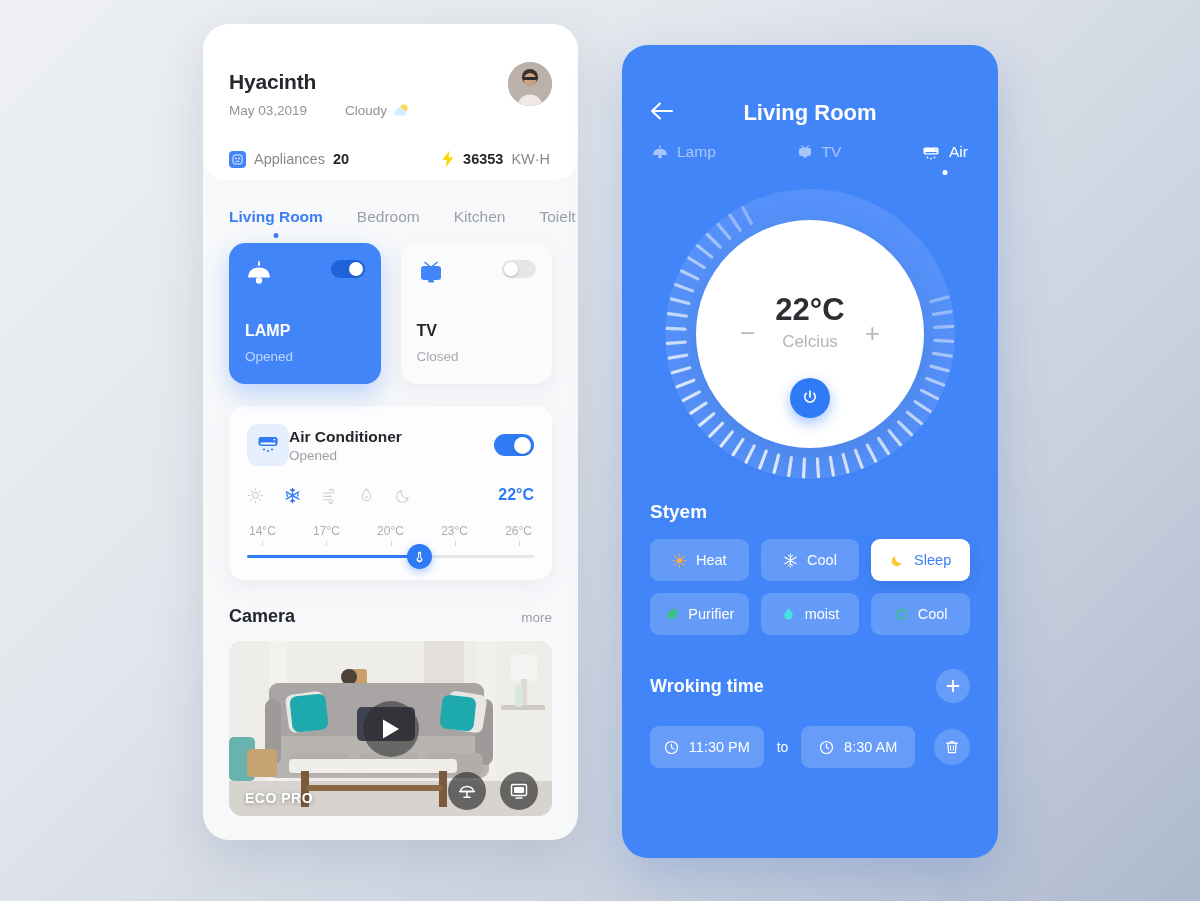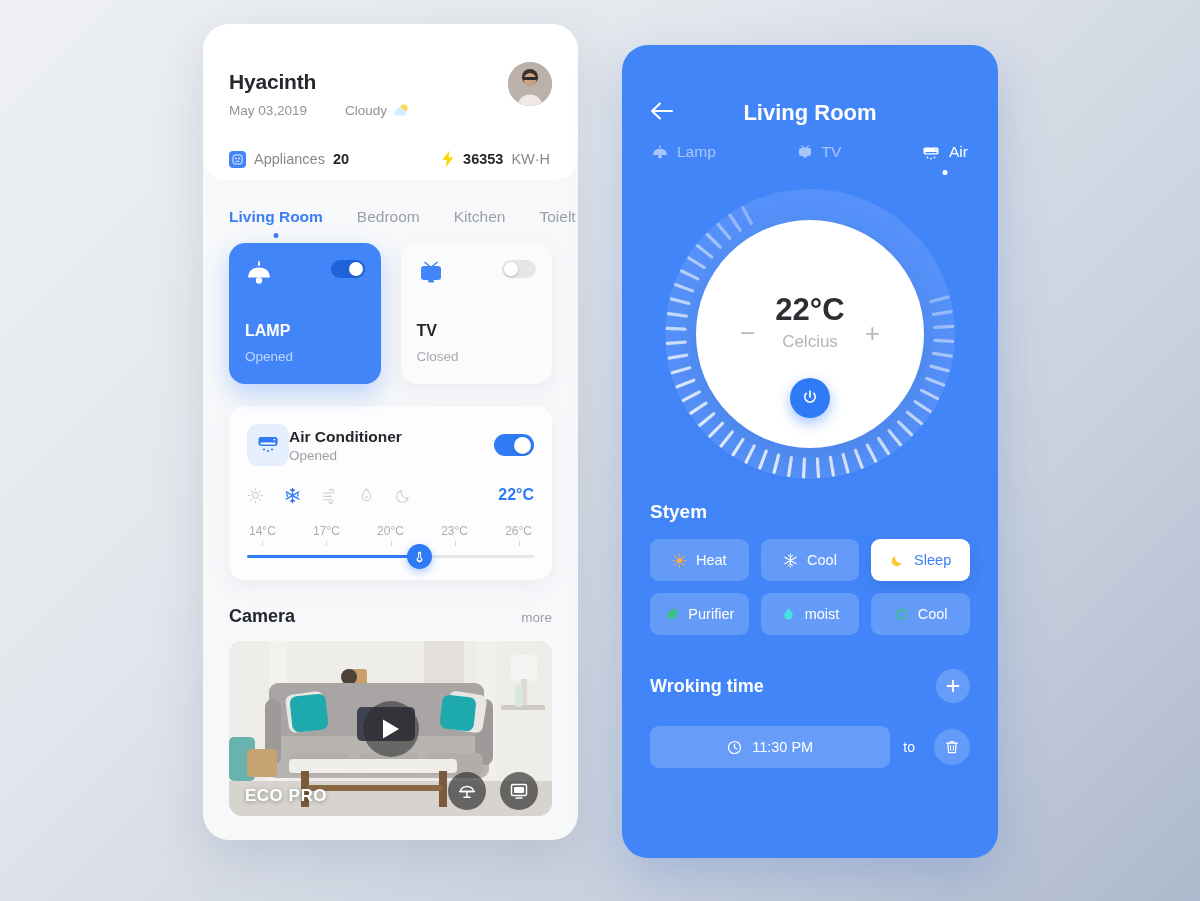--- a/index.html
+++ b/index.html
@@ -281,21 +281,21 @@
     width: 56px; height: 56px;
     border-radius: 50%;
     background: rgba(40,40,40,0.55);
     display: flex; align-items: center; justify-content: center;
     cursor: pointer;
   }
   .cam-label {
     position: absolute;
     left: 16px; bottom: 10px;
     color: #fff;
-    font-size: 17px;
+    font-size: 14px;
     font-weight: bold;
     letter-spacing: 0.5px;
     text-shadow: 0 1px 4px rgba(0,0,0,0.35);
   }
   .cam-btns {
     position: absolute;
     right: 14px; bottom: 6px;
     display: flex; gap: 14px;
   }
   .cam-btn {
@@ -888,20 +888,27 @@
 
   <div class="time-row">
     <div class="time-chip">
       <svg width="15" height="15" viewBox="0 0 16 16">
         <circle cx="8" cy="8" r="6.4" fill="none" stroke="#fff" stroke-width="1.3"></circle>
         <path d="M8 4.4V8l2.4 1.6" fill="none" stroke="#fff" stroke-width="1.3" stroke-linecap="round" stroke-linejoin="round"></path>
       </svg>
       <span>11:30 PM</span>
     </div>
     <div class="time-to">to</div>
+    <div class="time-chip">
+      <svg width="15" height="15" viewBox="0 0 16 16">
+        <circle cx="8" cy="8" r="6.4" fill="none" stroke="#fff" stroke-width="1.3"></circle>
+        <path d="M8 4.4V8l2.4 1.6" fill="none" stroke="#fff" stroke-width="1.3" stroke-linecap="round" stroke-linejoin="round"></path>
+      </svg>
+      <span>8:30 AM</span>
+    </div>
     <div class="trash-btn">
       <svg width="16" height="17" viewBox="0 0 16 17">
         <path d="M2.6 4.2h10.8" stroke="#fff" stroke-width="1.3" stroke-linecap="round"></path>
         <path d="M6 4.2V2.8h4v1.4" fill="none" stroke="#fff" stroke-width="1.3" stroke-linejoin="round"></path>
         <path d="M3.9 4.2l.7 9.4h6.8l.7-9.4" fill="none" stroke="#fff" stroke-width="1.3" stroke-linejoin="round"></path>
         <path d="M6.6 6.8v4.2M9.4 6.8v4.2" stroke="#fff" stroke-width="1.1" stroke-linecap="round"></path>
       </svg>
     </div>
   </div>
 </div>

